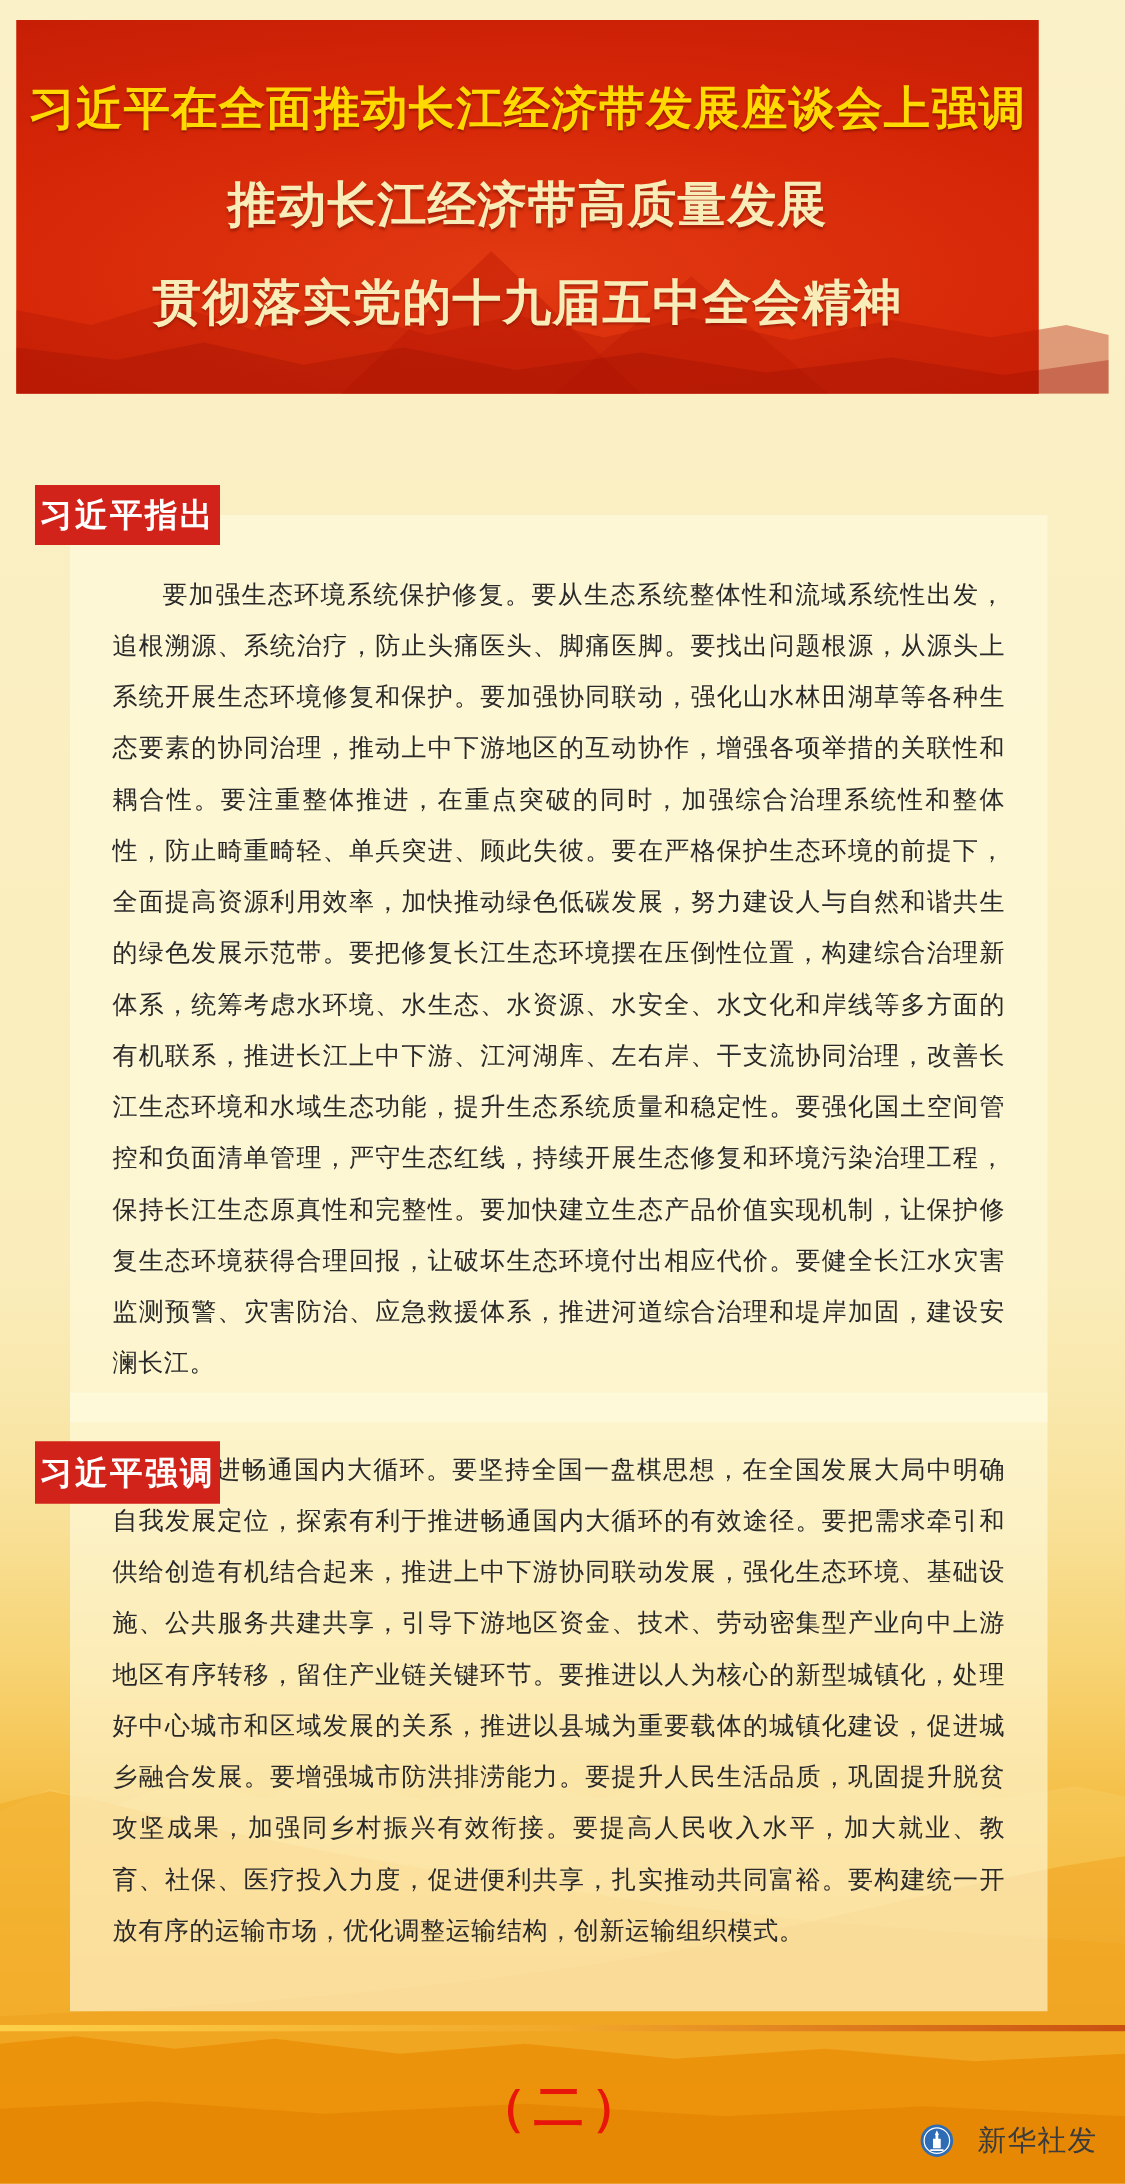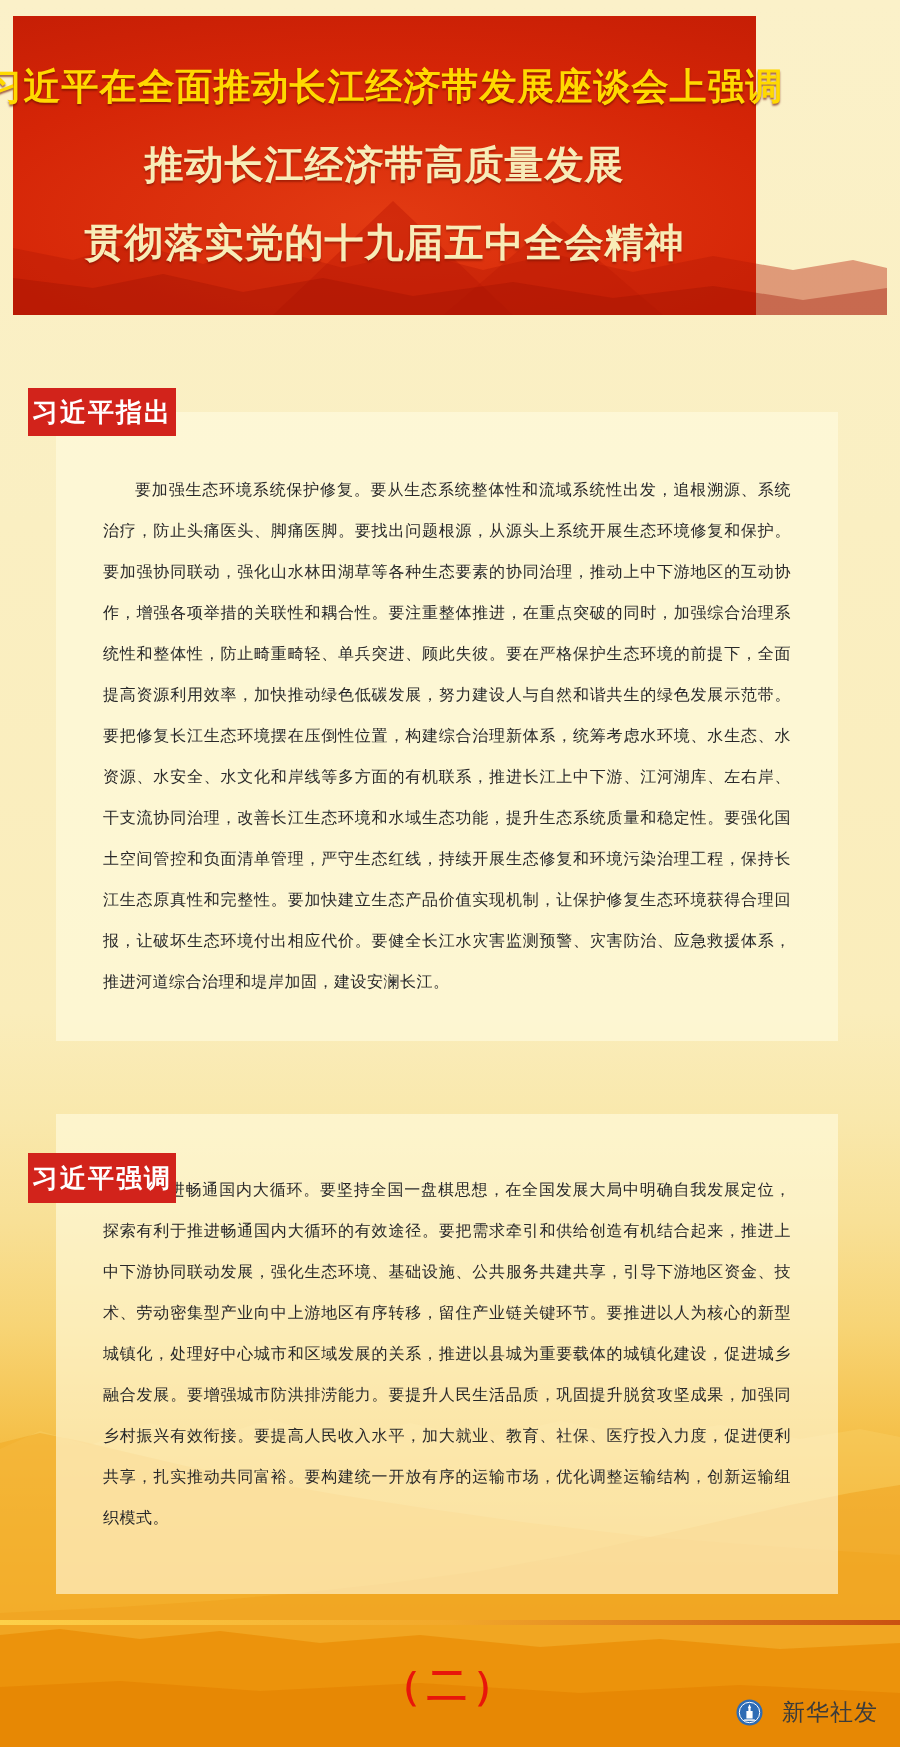--- a/index.html
+++ b/index.html
@@ -8,21 +8,21 @@
   .page {
     position:relative; width:900px; height:1747px; overflow:hidden;
     background: linear-gradient(180deg,
       #fbf1c9 0%, #faefc2 30%, #faedbb 58%, #f9e8ac 64%,
       #f8e096 70%, #f7d475 76%, #f5c14b 82%, #f3ae28 87%,
       #f09d0f 92%, #ee9204 96%, #ec8a02 100%);
   }
 
   
   .banner {
-    position:absolute; left:13px; top:16px; width:743px; height:299px;
+    position:absolute; left:13px; top:16px; width:818px; height:299px;
     background: radial-gradient(140% 120% at 50% 68%,
       #e23a12 0%, #d52507 42%, #c31d05 72%, #aa1503 100%);
     display:flex; flex-direction:column; align-items:center;
     padding-top:32px; box-sizing:border-box;
   }
   .banner-svg { position:absolute; left:0; top:0; width:874px; height:299px; z-index:1; }
   .banner-line {
     position:relative; z-index:2; text-align:center; font-weight:bold;
     line-height:78px; white-space:nowrap;
   }
@@ -42,21 +42,21 @@
   .label-2 { top:1125px; line-height:50px;margin-top:28px; }
 
   
   .content-box {
     position:absolute; left:56px; width:782px; z-index:2;
     background:rgba(255,251,224,0.62); box-sizing:border-box;
   }
   .box-1 { top:412px; padding:44px 34px 26px; }
   .box-2 { top:1114px; padding:42px 34px 43px; }
   .para {
-    margin:13px; font-size:16px; line-height:41px; color:#29292a;
+    margin:0; font-size:20px; line-height:41px; color:#29292a;
     text-align:justify; text-indent:2em; font-weight:500;
     letter-spacing:0.5px;
   }
 
   
   .bottom-svg { position:absolute; left:0; bottom:0; width:900px; height:560px; z-index:1; pointer-events:none; }
 
   
   .footer-marker {
     position:absolute; top:1658px; left:0; width:100%; text-align:center; z-index:3;

